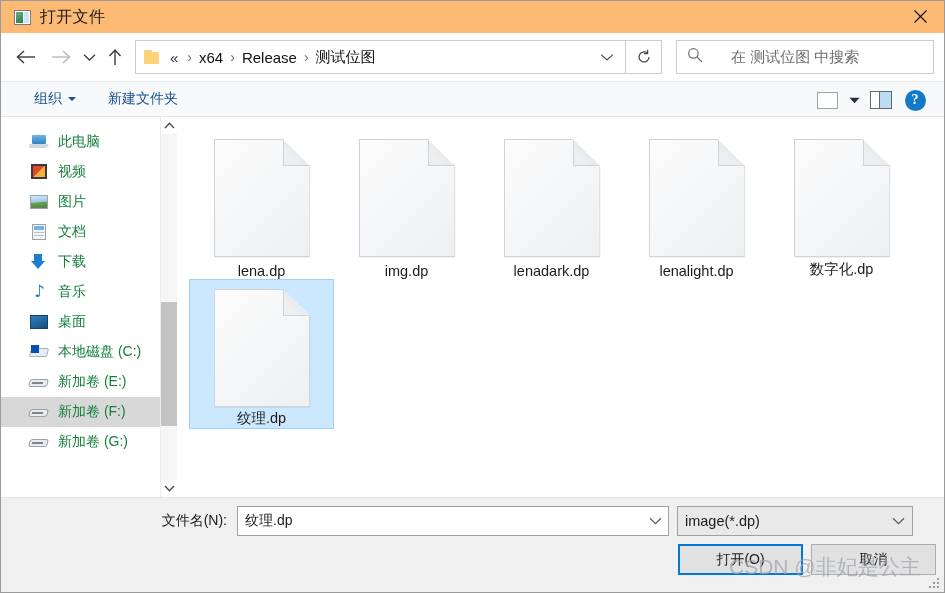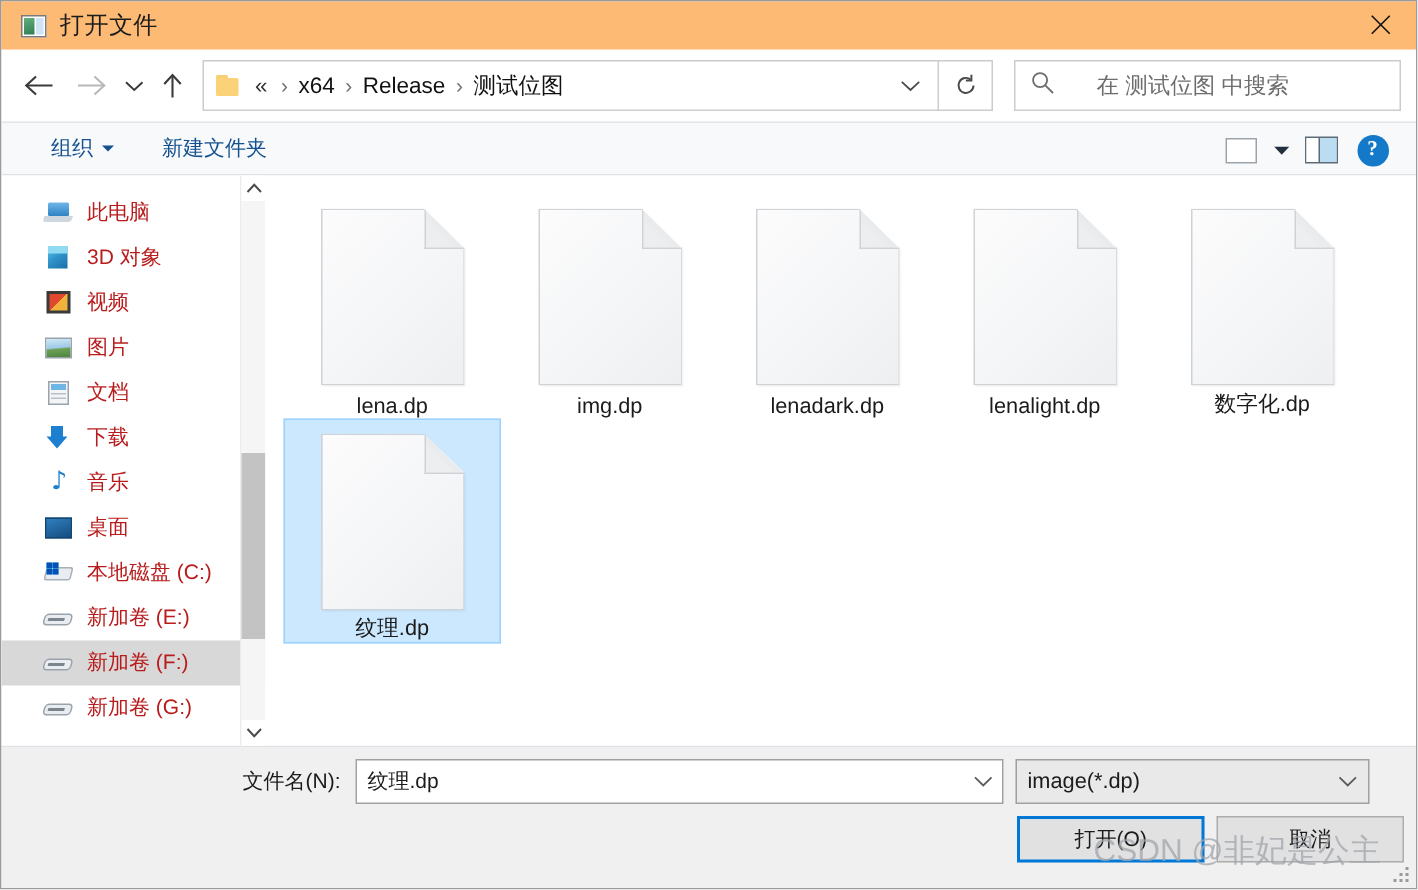--- a/index.html
+++ b/index.html
@@ -254,21 +254,21 @@
   }
   .nav-item.selected { background: #d8d8d8; }
   .nav-item .ic {
     width: 20px; height: 18px;
     margin-right: 9px;
     flex: 0 0 auto;
     position: relative;
   }
   .nav-item .lbl {
     font-size: 14px;
-    color: #b91c1c;
+    color: #15803d;
     white-space: nowrap;
     text-align: center;
   }
 
   
   .ic-pc .scr { position:absolute; left:3px; top:2px; width:14px; height:9px; background:linear-gradient(#6fb6e8,#2f82c4); border-radius:1px;}
   .ic-pc .base{ position:absolute; left:0px; top:11px; width:19px; height:4px; background:#cfd8de; border-radius:0 0 2px 2px; transform:skewX(-18deg);}
   .ic-3d .c1 { position:absolute; left:3px; top:1px; width:13px; height:15px; background:linear-gradient(145deg,#63c6e8 0%,#2e93c9 48%,#1b6fa8 100%); }
   .ic-3d .c2 { position:absolute; left:3px; top:1px; width:13px; height:5px; background:#8fdcf2; }
   .ic-vid .f { position:absolute; left:2px; top:1px; width:16px; height:15px; background:#3a3a3a; }
@@ -586,27 +586,20 @@
     <div id="sidebar">
       <div id="nav-list">
           <div class="nav-item">
             <span class="ic ic-pc">
               <span class="scr"></span>
               <span class="base"></span>
             </span>
             <span class="lbl">此电脑</span>
           </div>
           <div class="nav-item">
-            <span class="ic ic-3d">
-              <span class="c1"></span>
-              <span class="c2"></span>
-            </span>
-            <span class="lbl">3D 对象</span>
-          </div>
-          <div class="nav-item">
             <span class="ic ic-vid">
               <span class="f"></span>
               <span class="i"></span>
             </span>
             <span class="lbl">视频</span>
           </div>
           <div class="nav-item">
             <span class="ic ic-pic">
               <span class="f"></span>
               <span class="i"></span>

